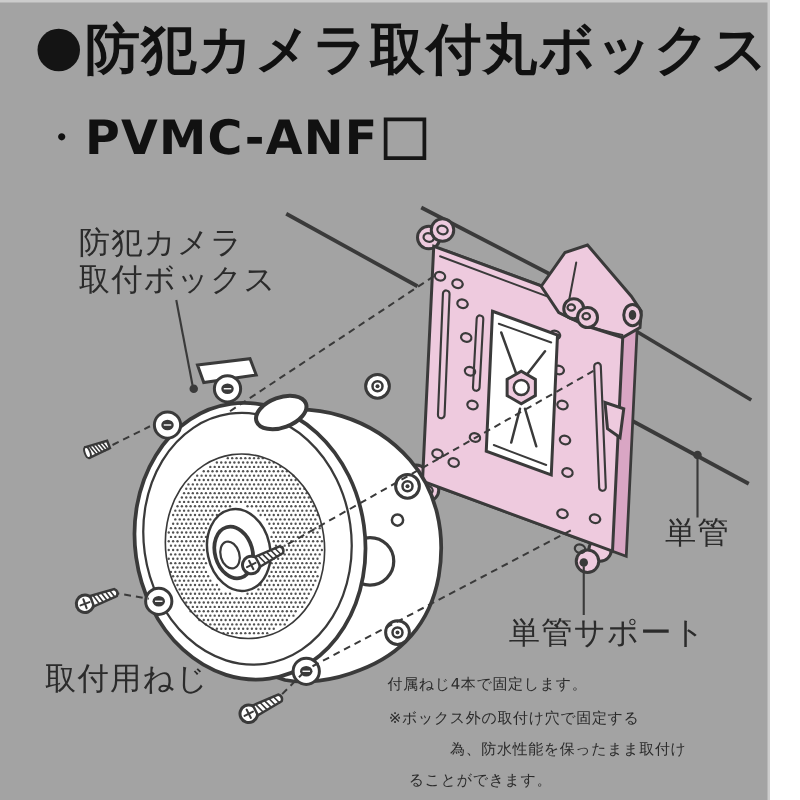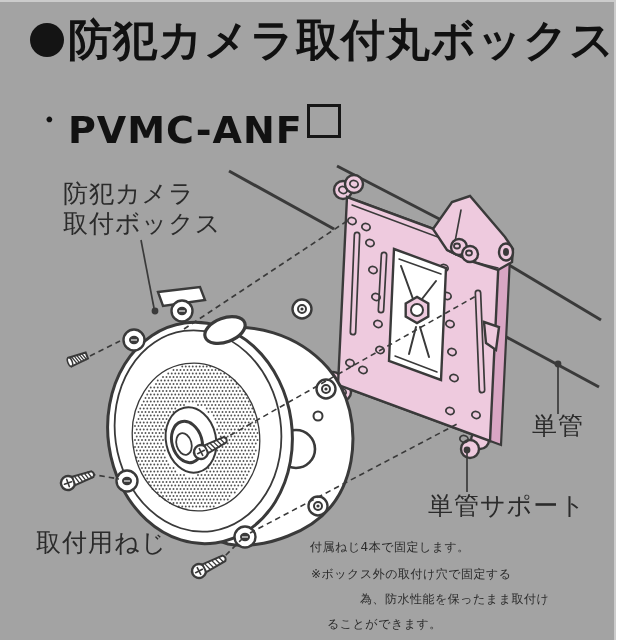--- a/index.html
+++ b/index.html
@@ -10,21 +10,21 @@
          font-family:"DejaVu Sans","Liberation Sans",sans-serif;padding-left:48px;}
   .page-edge-top{position:absolute;left:0;top:0;width:640px;height:2px;background:var(--edge);}
   .page-edge-right{position:absolute;right:0;top:0;width:2px;height:640px;background:var(--edge);}
 
   .title-row{position:absolute;left:30px;top:16px;display:flex;align-items:center;white-space:nowrap;}
   .bullet-circle{display:inline-block;width:34px;height:34px;border-radius:50%;background:#141414;margin-right:4px;flex:0 0 auto;}
   .title-text{font-size:44px;font-weight:bold;color:#111;letter-spacing:1px;margin:0;line-height:1.1;}
 
   .model-row{position:absolute;left:34px;top:88px;display:flex;align-items:center;white-space:nowrap;}
   .model-dot{font-size:30px;font-weight:bold;color:#111;margin-right:4px;}
-  .model-text{font-size:38px;font-weight:bold;color:#111;letter-spacing:1px;margin-top:20px;}
+  .model-text{font-size:38px;font-weight:bold;color:#111;letter-spacing:1px;}
   .size-box{display:inline-block;width:28px;height:28px;border:3px solid #161616;margin-left:4px;position:relative;top:1px;}
 
   svg{position:absolute;left:0;top:0;}
   .ln{stroke:var(--line);fill:none;stroke-linecap:round;}
   .pipe{stroke:var(--line);stroke-width:3;stroke-linecap:butt;fill:none;}
   .w13{stroke-width:1.3}.w15{stroke-width:1.5}.w16{stroke-width:1.6}.w2{stroke-width:2}.w24{stroke-width:2.4}.w3{stroke-width:3}
   .white{fill:#fff;stroke:var(--line);}
   .pink{fill:var(--pink);stroke:var(--line);stroke-width:2.4;}
   .pinkshade{fill:var(--pinkshade);stroke:var(--line);stroke-width:2.2;}
   .hole{stroke:var(--line);stroke-width:1.8;fill:none;}
@@ -1152,19 +1152,19 @@
       <circle class="dot" cx="467" cy="450" r="3.4"></circle>
     </g>
   </svg>
 
   <div class="label" style="left:63px;top:179px;">
     <div>防犯カメラ</div>
     <div>取付ボックス</div>
   </div>
   <div class="label" style="left:36px;top:528px;">取付用ねじ</div>
   <div class="label" style="left:532px;top:413px;font-family:Liberation Mono, monospace;">単管</div>
-  <div class="label" style="left:428px;top:491px;">単管サポート</div>
+  <div class="label" style="left:407px;top:491px;">単管サポート</div>
 
   <div class="note" style="left:310px;top:539px;">付属ねじ4本で固定します。</div>
   <div class="note" style="left:311px;top:566px;">※ボックス外の取付け穴で固定する</div>
   <div class="note" style="left:327px;top:591px;margin-left:33px;">為、防水性能を保ったまま取付け</div>
   <div class="note" style="left:327px;top:616px;">ることができます。</div>
 </div>
 
 </body></html>

